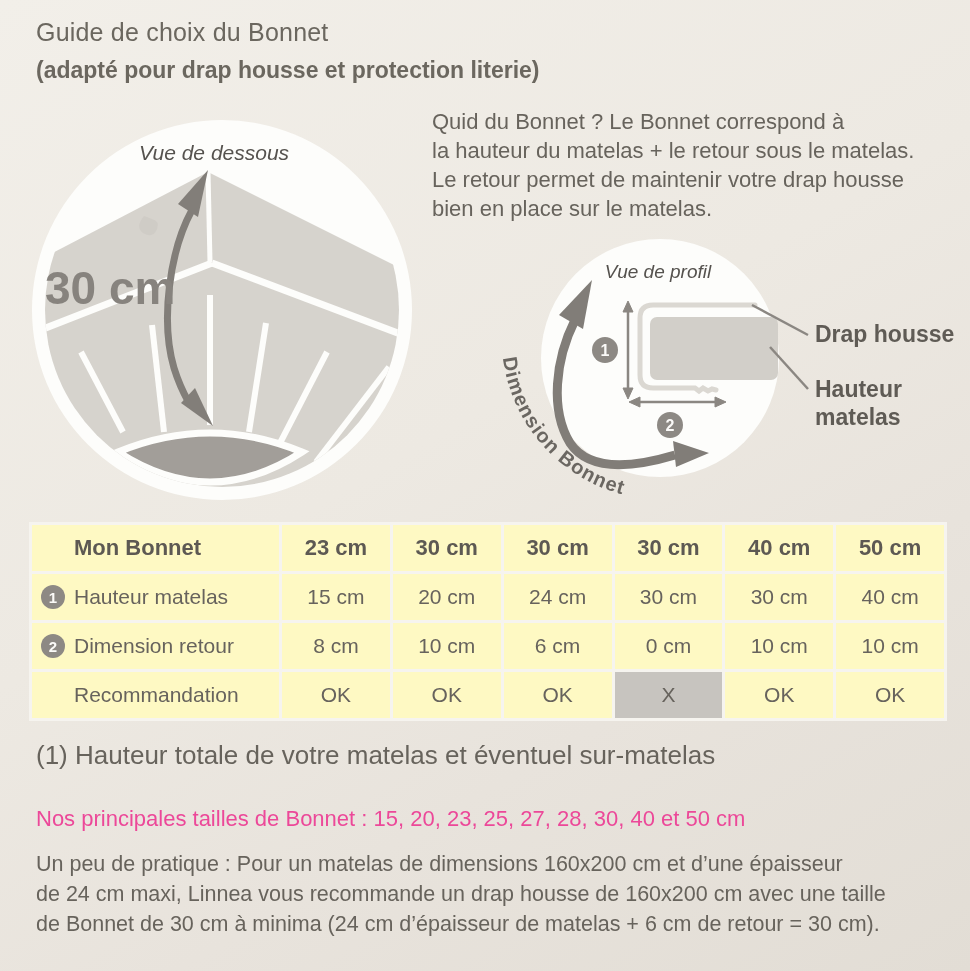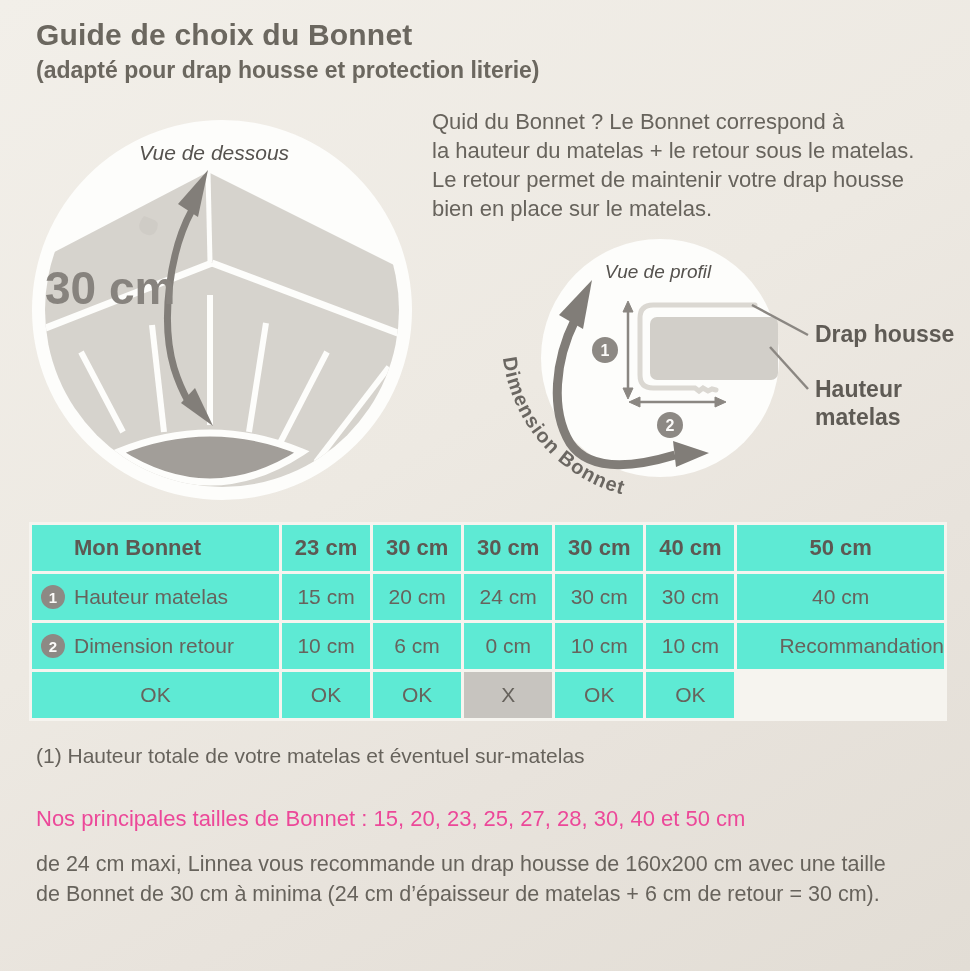--- a/index.html
+++ b/index.html
@@ -3,41 +3,41 @@
 <meta charset="utf-8">
 <style>
   * { box-sizing: border-box; }
   html,body { margin:0; padding:0; }
   body {
     width:970px; height:971px; position:relative; overflow:hidden;
     font-family:"Liberation Sans", sans-serif;
     background:linear-gradient(150deg,#F2EFE9 0%,#EDE9E2 45%,#E8E3DC 70%,#E2DDD5 100%);
     color:#67635C;
   }
-  .title   { position:absolute; left:36px; top:18px;  font-size:30px; font-weight:bold; color:#6B675F; letter-spacing:.2px; }
+  .title   { position:absolute; left:36px; top:18px;  font-size:25px; font-weight:normal; color:#6B675F; letter-spacing:.2px; }
   .subtitle{ position:absolute; left:36px; top:57px;  font-size:23px; font-weight:bold; color:#6B675F; }
   .intro   { position:absolute; left:432px; top:107px; font-size:22px; line-height:29px; color:#67635C; }
   .svg-abs { position:absolute; }
   
   .bonnet-table {
     position:absolute; left:29px; top:522px; width:918px;
     display:grid; grid-template-columns:247px repeat(6,1fr);
     gap:3px; padding:3px; background:#F6F4EF;
   }
-  .cell { background:#5eead4; height:46px; display:flex; align-items:center; justify-content:center;
+  .cell { background:#fef9c3; height:46px; display:flex; align-items:center; justify-content:center;
           font-size:21px; color:#67635D; }
   .cell.head { font-weight:bold; font-size:22px; color:#5D5953; }
   .cell.rowlabel { justify-content:flex-start; padding-left:9px; }
   .cell.indent   { justify-content:flex-start; padding-left:42px; }
   .cell.hl { background:#C7C4BF; }
   .badge { width:24px; height:24px; border-radius:50%; background:#8D8984; color:#FBFAF8;
            font-size:15px; font-weight:bold; display:flex; align-items:center; justify-content:center;
            margin-right:9px; flex:none; }
   .u { text-underline-offset:5px; text-decoration-thickness:1.5px; }
-  .fnotes   { position:absolute; left:36px; top:740px; font-size:21px; line-height:31px; color:#67635C; }
+  .fnotes   { position:absolute; left:36px; top:740px; font-size:26px; line-height:31px; color:#67635C; }
   .sizes    { position:absolute; left:36px; top:806px; font-size:22px; color:#ec4899; }
   .practice { position:absolute; left:36px; top:849px; font-size:21.5px; line-height:30px; color:#67635C; }
 </style>
 </head>
 <body>
 
 <div class="title">Guide de choix du Bonnet</div>
 <div class="subtitle">(adapté pour drap housse et protection literie)</div>
 
 <div class="intro">
@@ -147,20 +147,21 @@
   <div class="cell">20 cm</div>
   <div class="cell">24 cm</div>
   <div class="cell">30 cm</div>
   <div class="cell">30 cm</div>
   <div class="cell">40 cm</div>
 
   <div class="cell rowlabel">
     <span class="badge">2</span>
     <span>Dimension retour</span>
   </div>
+  <div class="cell">8 cm</div>
   <div class="cell">10 cm</div>
   <div class="cell">6 cm</div>
   <div class="cell">
       <span class="u">0 cm</span>
     </div>
   <div class="cell">10 cm</div>
   <div class="cell">10 cm</div>
 
   <div class="cell indent">Recommandation</div>
   <div class="cell">OK</div>
@@ -173,15 +174,16 @@
 
 <div class="fnotes">
   <div>(1) Hauteur totale de votre matelas et éventuel sur-matelas</div>
 </div>
 
 <div class="sizes">
   <span class="u">Nos principales tailles de Bonnet</span><span> : 15, 20, 23, 25, 27, 28, 30, 40 et 50 cm</span>
 </div>
 
 <div class="practice">
+  <div><span class="u">Un peu de pratique</span><span> : Pour un matelas de dimensions 160x200 cm et d’une épaisseur</span></div>
   <div>de 24 cm maxi, Linnea vous recommande un drap housse de 160x200 cm avec une taille</div>
   <div>de Bonnet de 30 cm à minima (24 cm d’épaisseur de matelas + 6 cm de retour = 30 cm).</div>
 </div>
 
 </body></html>

